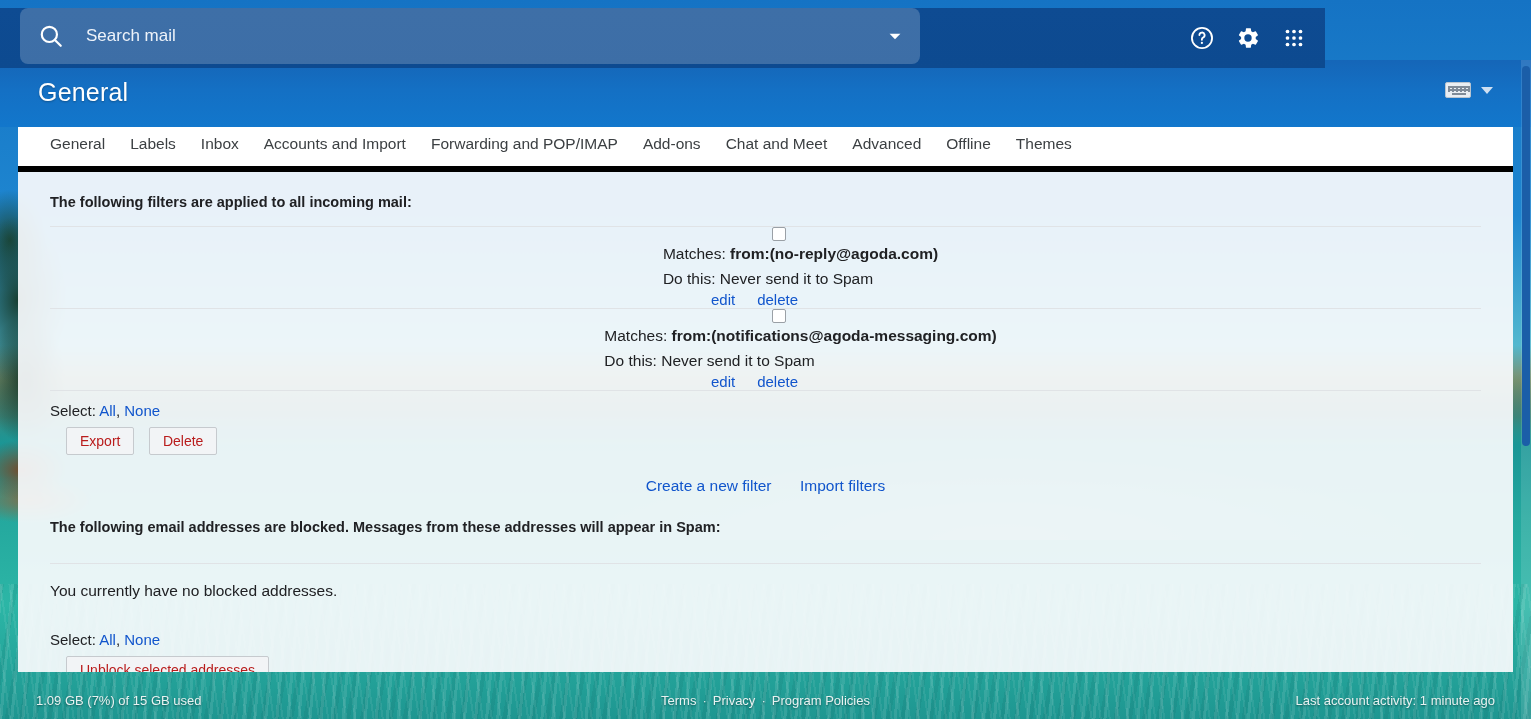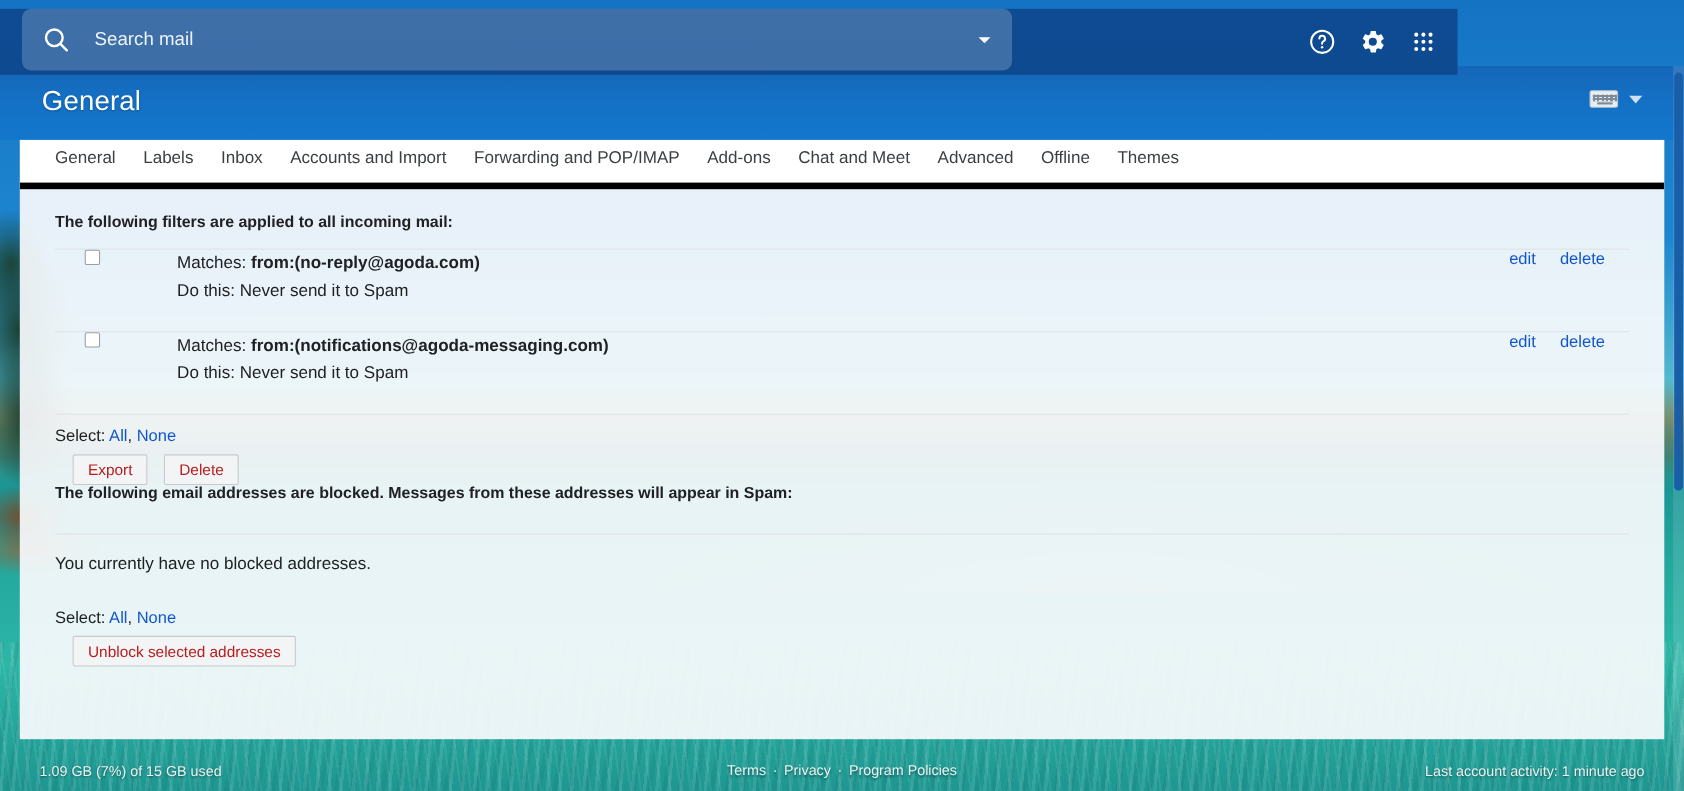--- a/index.html
+++ b/index.html
@@ -211,24 +211,25 @@
 
   .section-heading {
     font-size: 14.5px;
     font-weight: bold;
     color: #202124;
     padding: 22px 0 16px 0;
   }
 
   .filter-row {
     display: flex;
-    align-items: flex-start;
+    align-items: center;
     min-height: 75px;
     border-top: 1px solid #e0e3e6;
     position: relative;
+    flex-direction: column;
   }
   .filter-row:first-of-type { border-top: 1px solid #e0e3e6; }
 
   .row-checkbox {
     width: 14px; height: 14px;
     margin: 0 0 0 27px;
     flex: 0 0 auto;
     appearance: none;
     -webkit-appearance: none;
     background: #ffffff;
@@ -447,20 +448,24 @@
         <span>Select:</span>
         <a class="link">All</a><span>,</span>
         <a class="link">None</a>
       </div>
 
       <div class="btn-row">
         <button class="btn">Export</button>
         <button class="btn">Delete</button>
       </div>
 
+      <div class="center-links">
+        <a class="link">Create a new filter</a>
+        <a class="link">Import filters</a>
+      </div>
 
       <div class="blocked-heading">The following email addresses are blocked. Messages from these addresses will appear in Spam:</div>
 
       <div class="blocked-empty">You currently have no blocked addresses.</div>
 
       <div class="select-line no-border">
         <span>Select:</span>
         <a class="link">All</a><span>,</span>
         <a class="link">None</a>
       </div>

